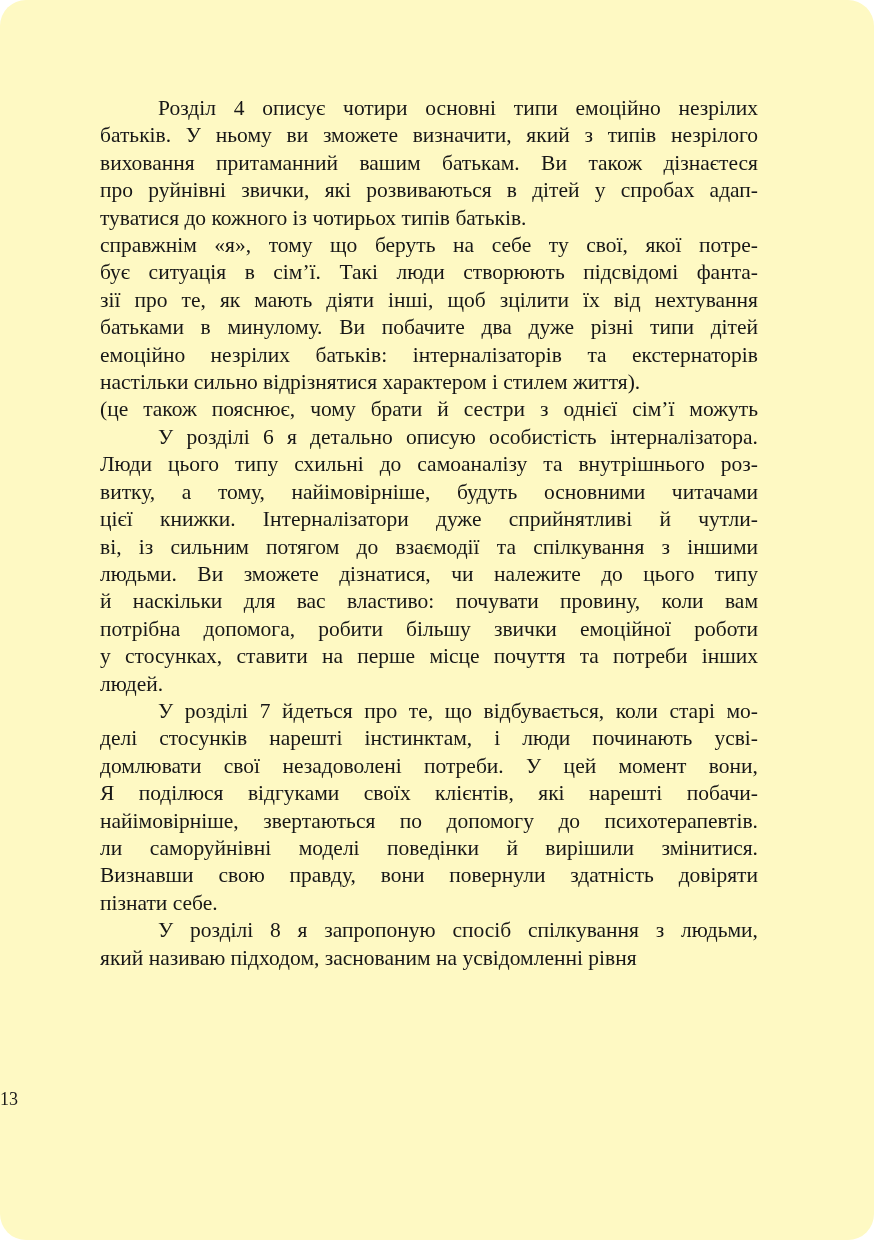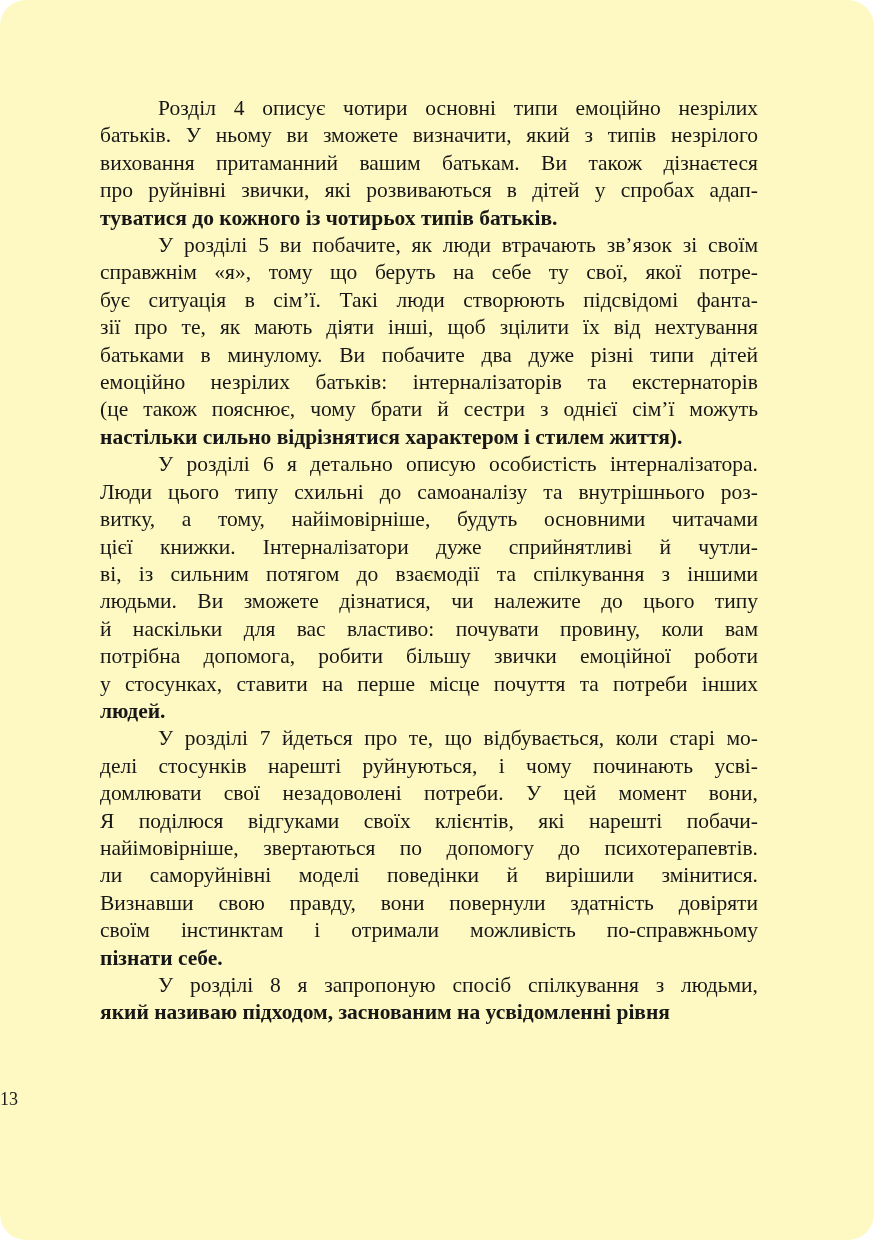--- a/index.html
+++ b/index.html
@@ -32,21 +32,20 @@
   .line {
     text-align: justify;
     text-align-last: justify;
     -moz-text-align-last: justify;
   }
   .line.first {
     padding-left: 58px;
   }
   .line.last {
     text-align-last: left;
-    font-weight: bold;
     -moz-text-align-last: left;
   }
   .page-number {
     position: absolute;
     top: 1089px;
     left: 0;
     width: 100%;
     text-align: left;
     font-size: 18px;
     line-height: 1.2;
@@ -59,50 +58,48 @@
 <div class="book-page">
   <div class="text-block">
       <div class="paragraph">
         <div class="line first">Розділ 4 описує чотири основні типи емоційно незрілих</div>
         <div class="line">батьків. У ньому ви зможете визначити, який з типів незрілого</div>
         <div class="line">виховання притаманний вашим батькам. Ви також дізнаєтеся</div>
         <div class="line">про руйнівні звички, які розвиваються в дітей у спробах адап-</div>
         <div class="line last">туватися до кожного із чотирьох типів батьків.</div>
       </div>
       <div class="paragraph">
-        <div class="line first">У розділі 5 ви побачите, як люди втрачають зв’язок зі своїм</div>
         <div class="line">справжнім «я», тому що беруть на себе ту свої, якої потре-</div>
         <div class="line">бує ситуація в сім’ї. Такі люди створюють підсвідомі фанта-</div>
         <div class="line">зії про те, як мають діяти інші, щоб зцілити їх від нехтування</div>
         <div class="line">батьками в минулому. Ви побачите два дуже різні типи дітей</div>
         <div class="line">емоційно незрілих батьків: інтерналізаторів та екстернаторів</div>
+        <div class="line last">настільки сильно відрізнятися характером і стилем життя).</div>
         <div class="line">(це також пояснює, чому брати й сестри з однієї сім’ї можуть</div>
-        <div class="line last">настільки сильно відрізнятися характером і стилем життя).</div>
       </div>
       <div class="paragraph">
         <div class="line first">У розділі 6 я детально описую особистість інтерналізатора.</div>
         <div class="line">Люди цього типу схильні до самоаналізу та внутрішнього роз-</div>
         <div class="line">витку, а тому, найімовірніше, будуть основними читачами</div>
         <div class="line">цієї книжки. Інтерналізатори дуже сприйнятливі й чутли-</div>
         <div class="line">ві, із сильним потягом до взаємодії та спілкування з іншими</div>
         <div class="line">людьми. Ви зможете дізнатися, чи належите до цього типу</div>
         <div class="line">й наскільки для вас властиво: почувати провину, коли вам</div>
         <div class="line">потрібна допомога, робити більшу звички емоційної роботи</div>
         <div class="line">у стосунках, ставити на перше місце почуття та потреби інших</div>
         <div class="line last">людей.</div>
       </div>
       <div class="paragraph">
         <div class="line first">У розділі 7 йдеться про те, що відбувається, коли старі мо-</div>
-        <div class="line">делі стосунків нарешті руйнуються, і чому починають усві-</div>
+        <div class="line">делі стосунків нарешті інстинктам, і люди починають усві-</div>
         <div class="line">домлювати свої незадоволені потреби. У цей момент вони,</div>
         <div class="line">Я поділюся відгуками своїх клієнтів, які нарешті побачи-</div>
         <div class="line">найімовірніше, звертаються по допомогу до психотерапевтів.</div>
         <div class="line">ли саморуйнівні моделі поведінки й вирішили змінитися.</div>
         <div class="line">Визнавши свою правду, вони повернули здатність довіряти</div>
-        <div class="line">своїм інстинктам і отримали можливість по-справжньому</div>
         <div class="line last">пізнати себе.</div>
       </div>
       <div class="paragraph">
         <div class="line first">У розділі 8 я запропоную спосіб спілкування з людьми,</div>
         <div class="line last">який називаю підходом, заснованим на усвідомленні рівня</div>
       </div>
     </div>
   <div class="page-number">13</div>
 </div>
 

